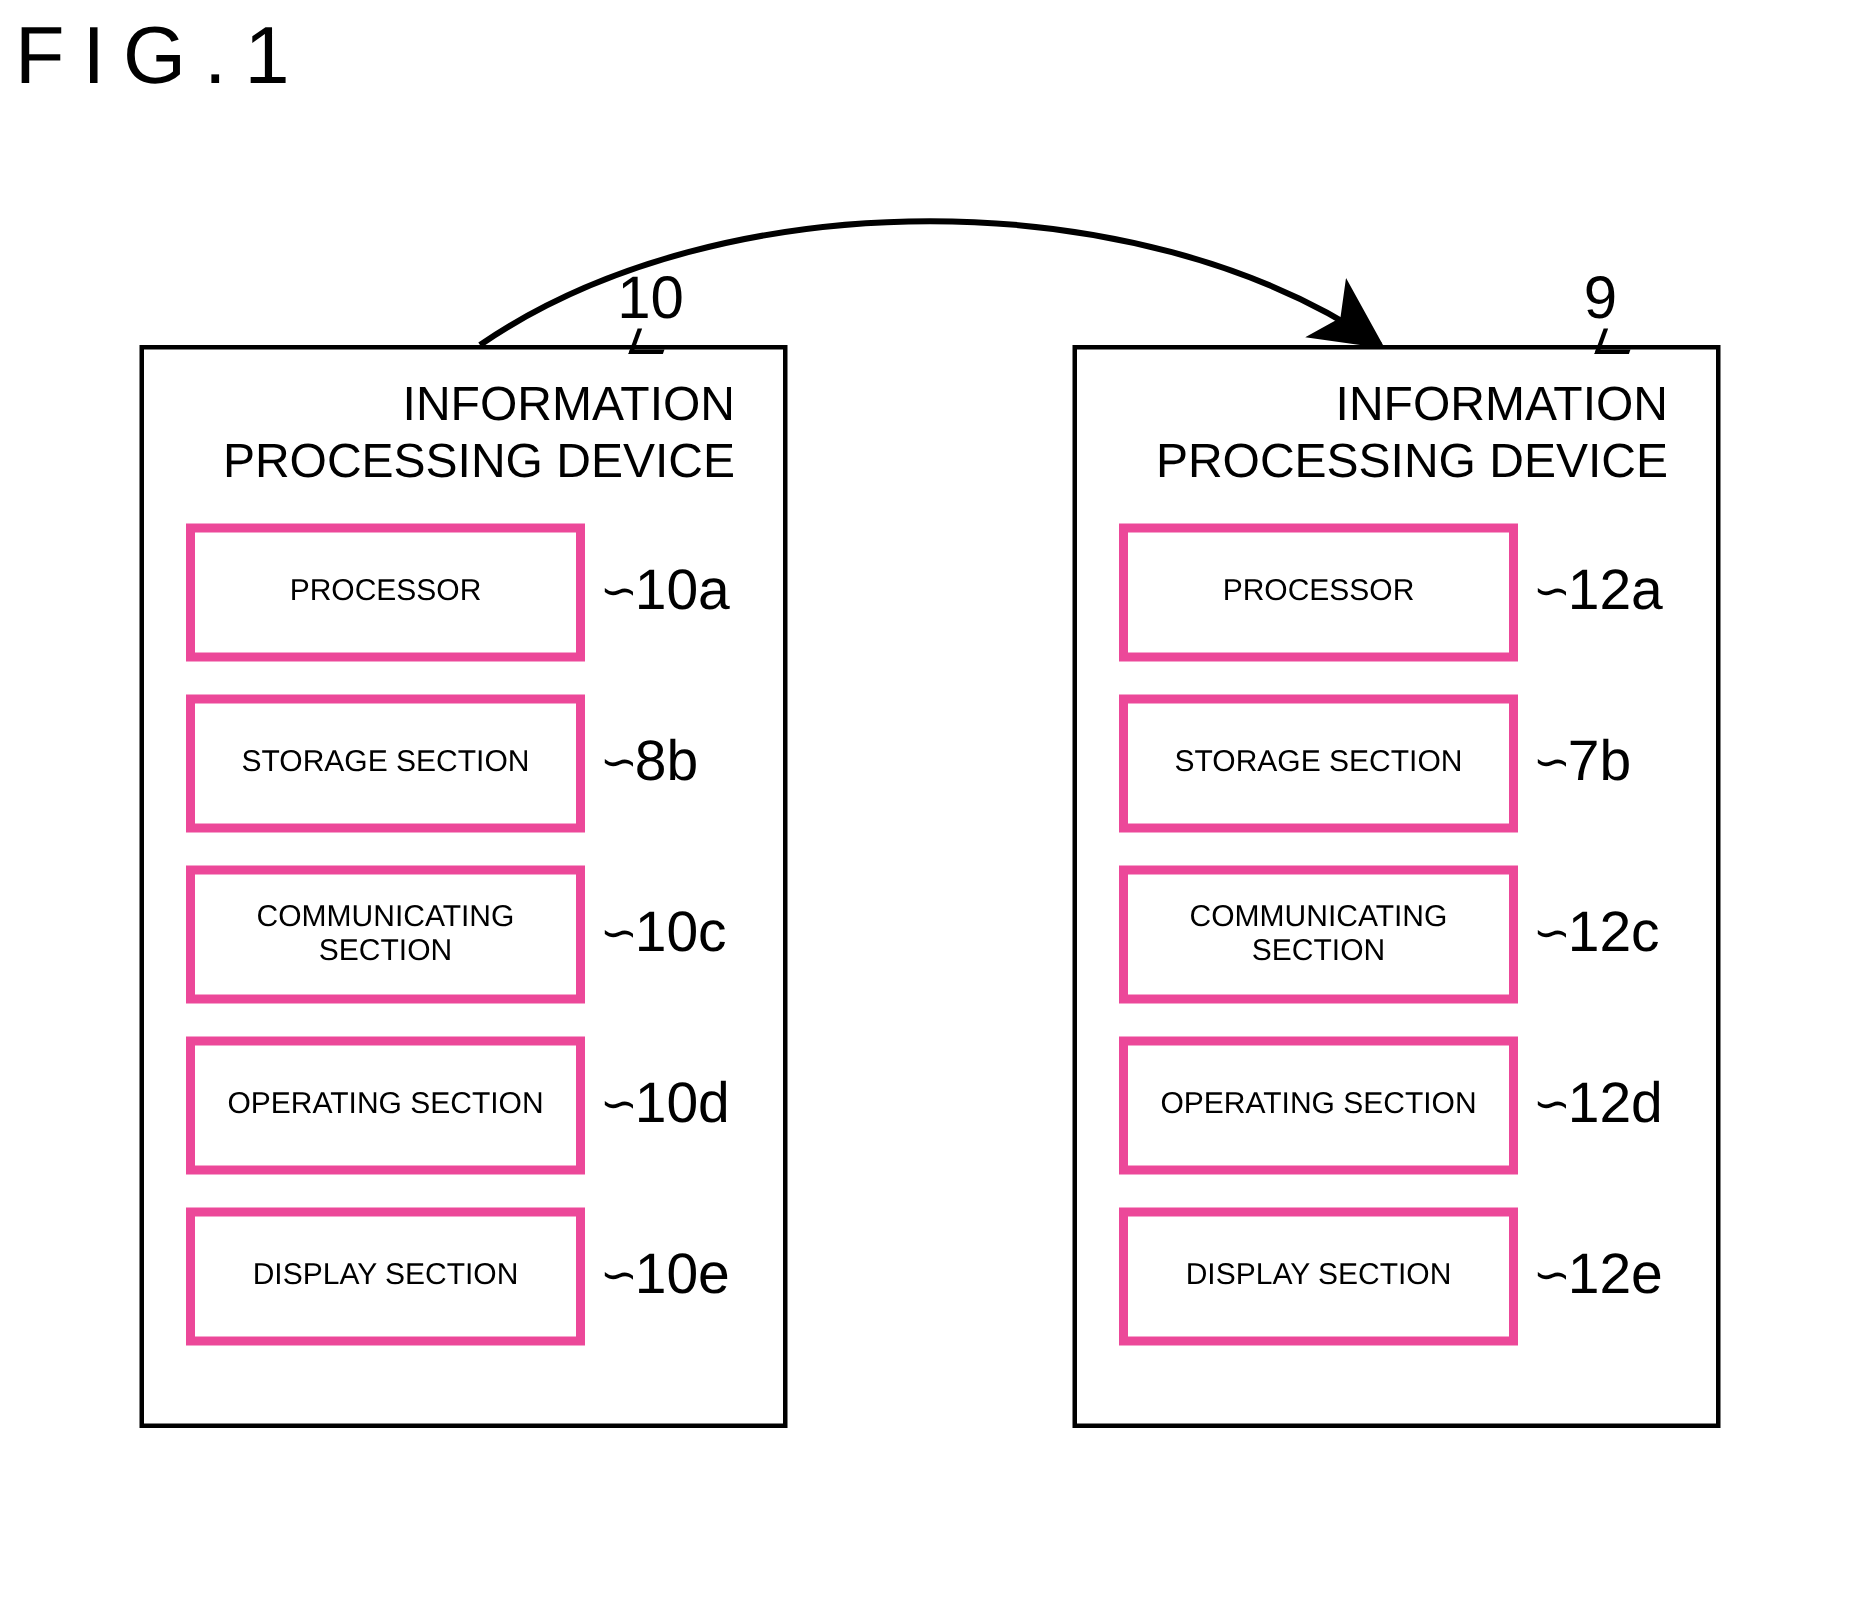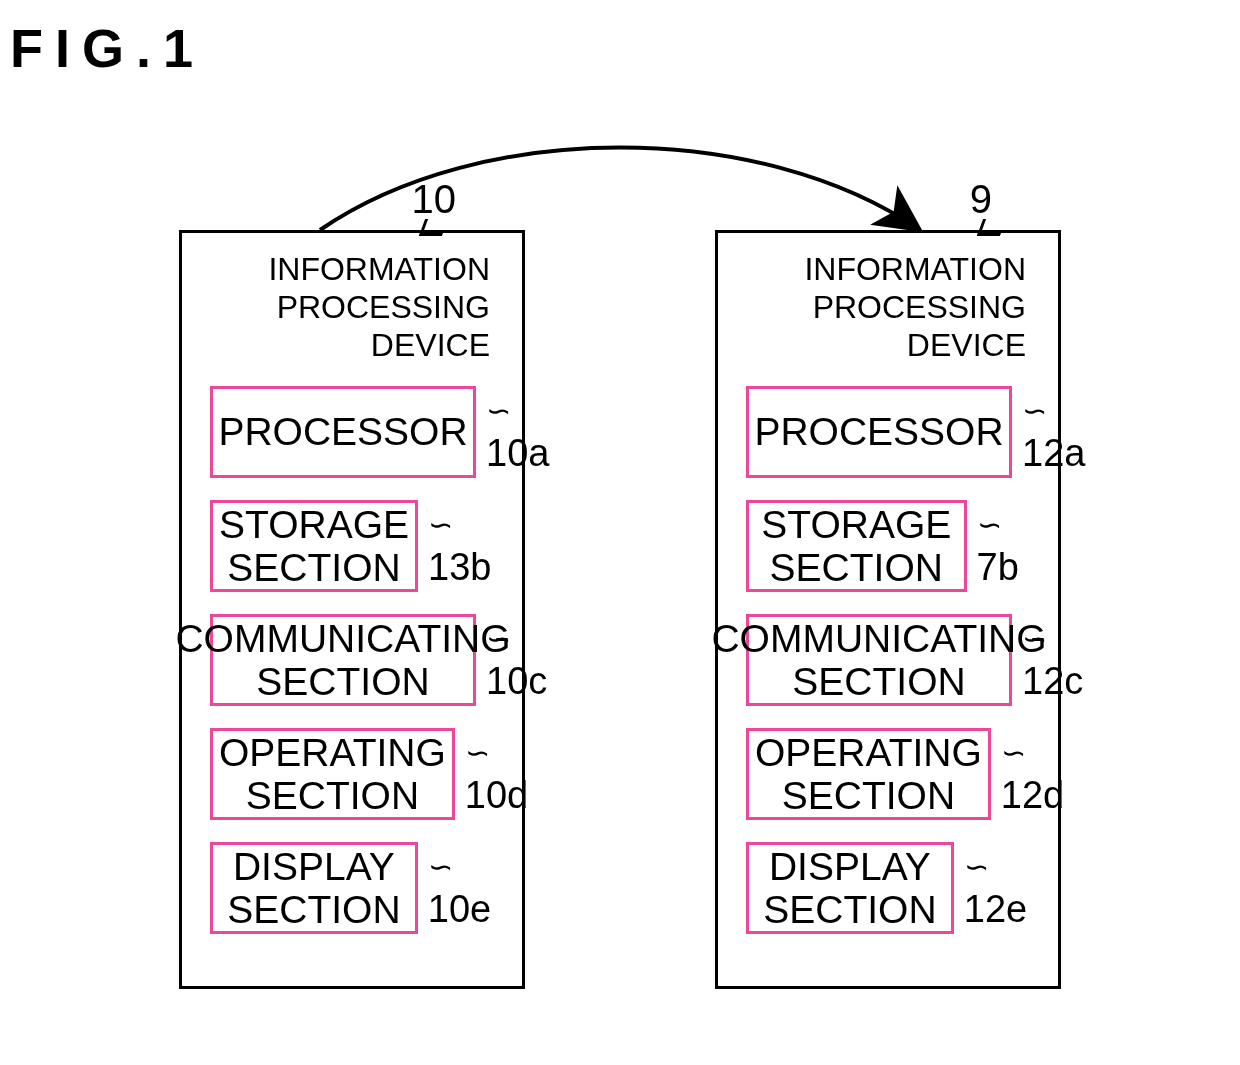--- a/index.html
+++ b/index.html
@@ -8,37 +8,37 @@
     padding: 0;
     width: 1240px;
     height: 1065px;
     background: #fff;
     font-family: Arial, Helvetica, sans-serif;
     position: relative;
     color: #000;
   }
   .fig-title {
     position: absolute;
-    top: 17px;
+    top: 6px;
     left: 10px;
     font-size: 54px;
     letter-spacing: 12px;
-    font-weight: 700;
+    font-weight: 400;
   }
   .devices {
     position: absolute;
     top: 230px;
     left: 0;
     width: 100%;
     display: flex;
     justify-content: center;
     gap: 190px;
   }
   .device {
-    width: 346px;
+    width: 432px;
     border: 3px solid #000;
     padding: 18px 28px 30px 28px;
     position: relative;
   }
   .device-label {
     position: absolute;
     top: -56px;
     right: 66px;
     font-size: 40px;
   }
@@ -59,28 +59,28 @@
     font-size: 32px;
     line-height: 1.18;
     padding-right: 4px;
   }
   .component {
     display: flex;
     align-items: center;
     margin: 22px 0;
   }
   .comp-box {
-    border: 3px solid #ec4899;
+    border: 6px solid #ec4899;
     width: 266px;
     height: 92px;
     display: flex;
     align-items: center;
     justify-content: center;
     text-align: center;
-    font-size: 39px;
+    font-size: 20px;
     line-height: 1.12;
     padding: 4px 6px;
   }
   .comp-label {
     font-size: 38px;
     margin-left: 10px;
     position: relative;
   }
   .tilde {
     display: inline-block;
@@ -119,21 +119,21 @@
       <span>INFORMATION</span><br>
       <span>PROCESSING DEVICE</span>
     </div>
 
     <div class="component">
       <div class="comp-box">PROCESSOR</div>
       <div class="comp-label"><span class="tilde">∼</span><span>10a</span></div>
     </div>
     <div class="component">
       <div class="comp-box">STORAGE SECTION</div>
-      <div class="comp-label"><span class="tilde">∼</span><span>13b</span></div>
+      <div class="comp-label"><span class="tilde">∼</span><span>8b</span></div>
     </div>
     <div class="component">
       <div class="comp-box">COMMUNICATING SECTION</div>
       <div class="comp-label"><span class="tilde">∼</span><span>10c</span></div>
     </div>
     <div class="component">
       <div class="comp-box">OPERATING SECTION</div>
       <div class="comp-label"><span class="tilde">∼</span><span>10d</span></div>
     </div>
     <div class="component">

